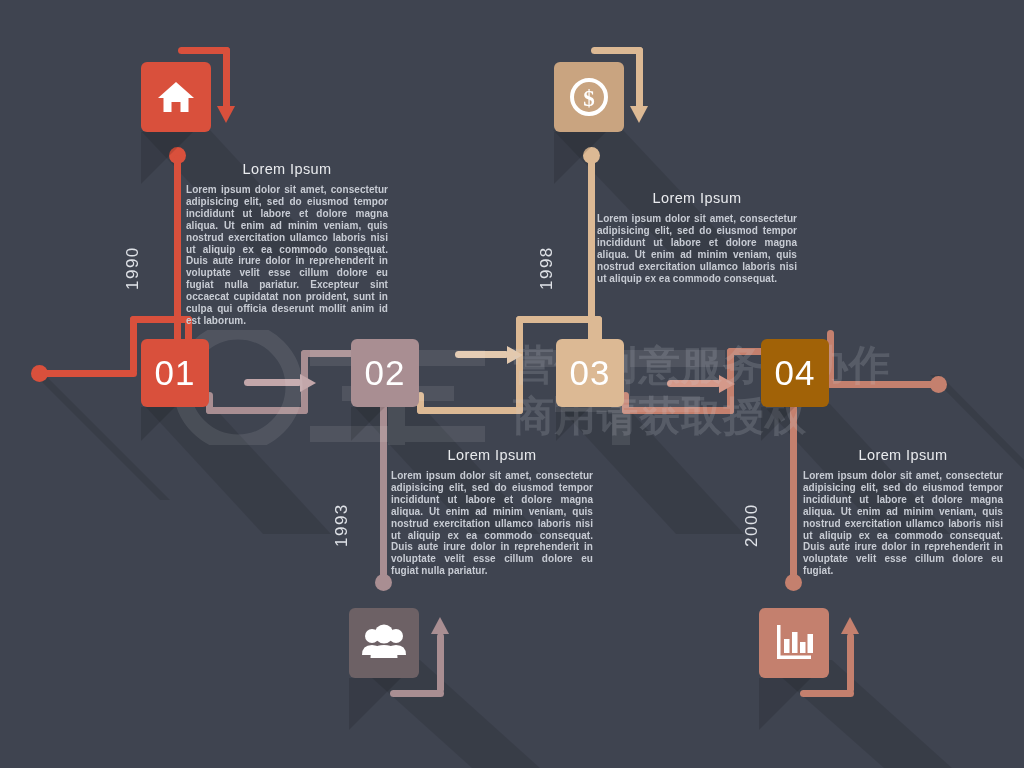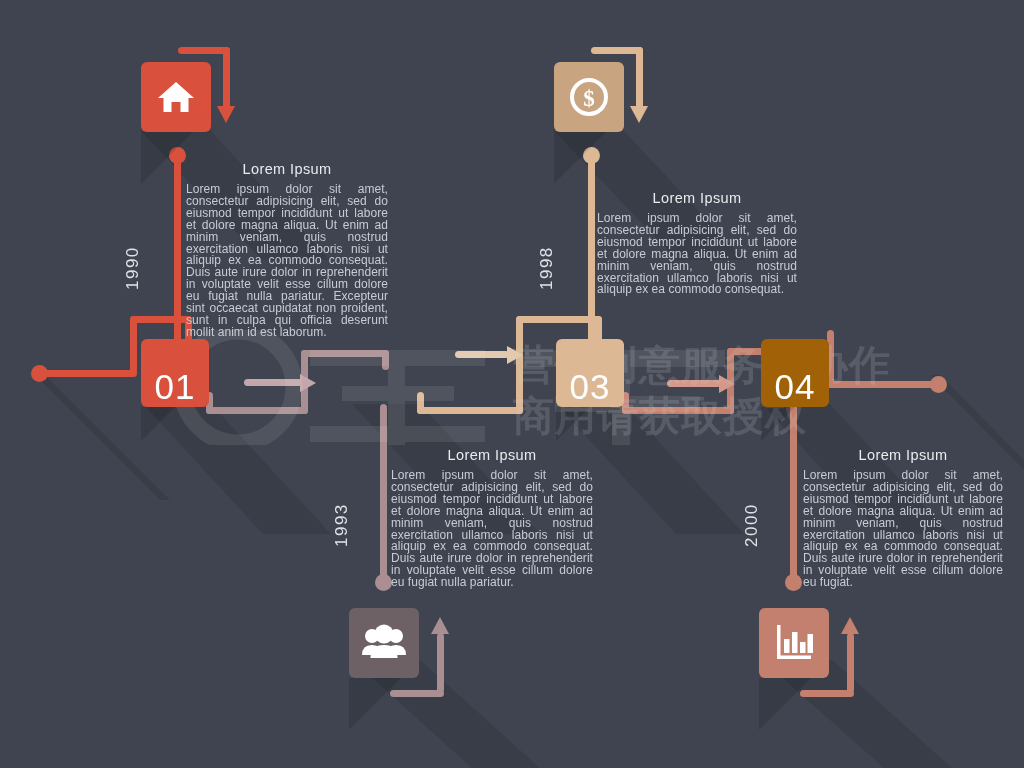--- a/index.html
+++ b/index.html
@@ -38,21 +38,21 @@
 
   
   .ah { position:absolute; width:0; height:0; z-index:2; }
   .ah-right { border-top:9px solid transparent; border-bottom:9px solid transparent; }
   .ah-down  { border-left:9px solid transparent; border-right:9px solid transparent; }
   .ah-up    { border-left:9px solid transparent; border-right:9px solid transparent; }
 
   
   .numbox {
     position:absolute; width:68px; height:68px; border-radius:6px;
-    display:flex; align-items:flex-end; justify-content:center;
+    display:flex; align-items:center; justify-content:center;
     color:#fff; font-size:35px; font-weight:300;
     letter-spacing:1px; z-index:6;
   }
   .numbox::after{
     content:""; position:absolute; left:0; top:100%;
     border-left:0 solid transparent;
     border-top:34px solid rgba(0,0,0,.13);
     border-right:34px solid transparent;
     pointer-events:none;
   }
@@ -70,22 +70,22 @@
     pointer-events:none;
   }
 
   
   .block { position:absolute; z-index:5; }
   .block h3 {
     font-size:14.5px; font-weight:400; color:#e9ebee;
     text-align:center; letter-spacing:.4px; margin-bottom:7px;
   }
   .block p {
-    font-size:12px; line-height:11.9px; color:#c8ccd4;
-    text-align:justify; letter-spacing:.05px;
+    font-size:10px; line-height:11.9px; color:#c8ccd4;
+    text-align:justify; letter-spacing:.05px;font-weight:bold;
   }
 
   
   .year {
     position:absolute; z-index:5;
     font-size:17px; color:#dfe2e7; letter-spacing:1.5px;
     transform-origin:left bottom;
     transform:rotate(-90deg);
     white-space:nowrap;
   }
@@ -229,20 +229,23 @@
     </svg>
   </div>
 
   <div class="seg h" style="left:800px; top:690px; width:54px; background:#c4806e;"></div>
   <div class="seg v" style="left:847px; top:633px; height:60px; background:#c4806e;"></div>
   <div class="ah ah-up" style="left:841px; top:617px; border-bottom:17px solid #c4806e;"></div>
 
   <div class="numbox" style="left:141px; top:339px; background:#d9503c;">
     <span>01</span>
   </div>
+  <div class="numbox" style="left:351px; top:339px; background:#a98e92;">
+    <span>02</span>
+  </div>
   <div class="numbox" style="left:556px; top:339px; background:#dcb994;">
     <span>03</span>
   </div>
   <div class="numbox" style="left:761px; top:339px; background:#a16207;">
     <span>04</span>
   </div>
 
   <div class="year" style="left:143px; top:270px;">1990</div>
   <div class="year" style="left:352px; top:527px;">1993</div>
   <div class="year" style="left:557px; top:270px;">1998</div>

